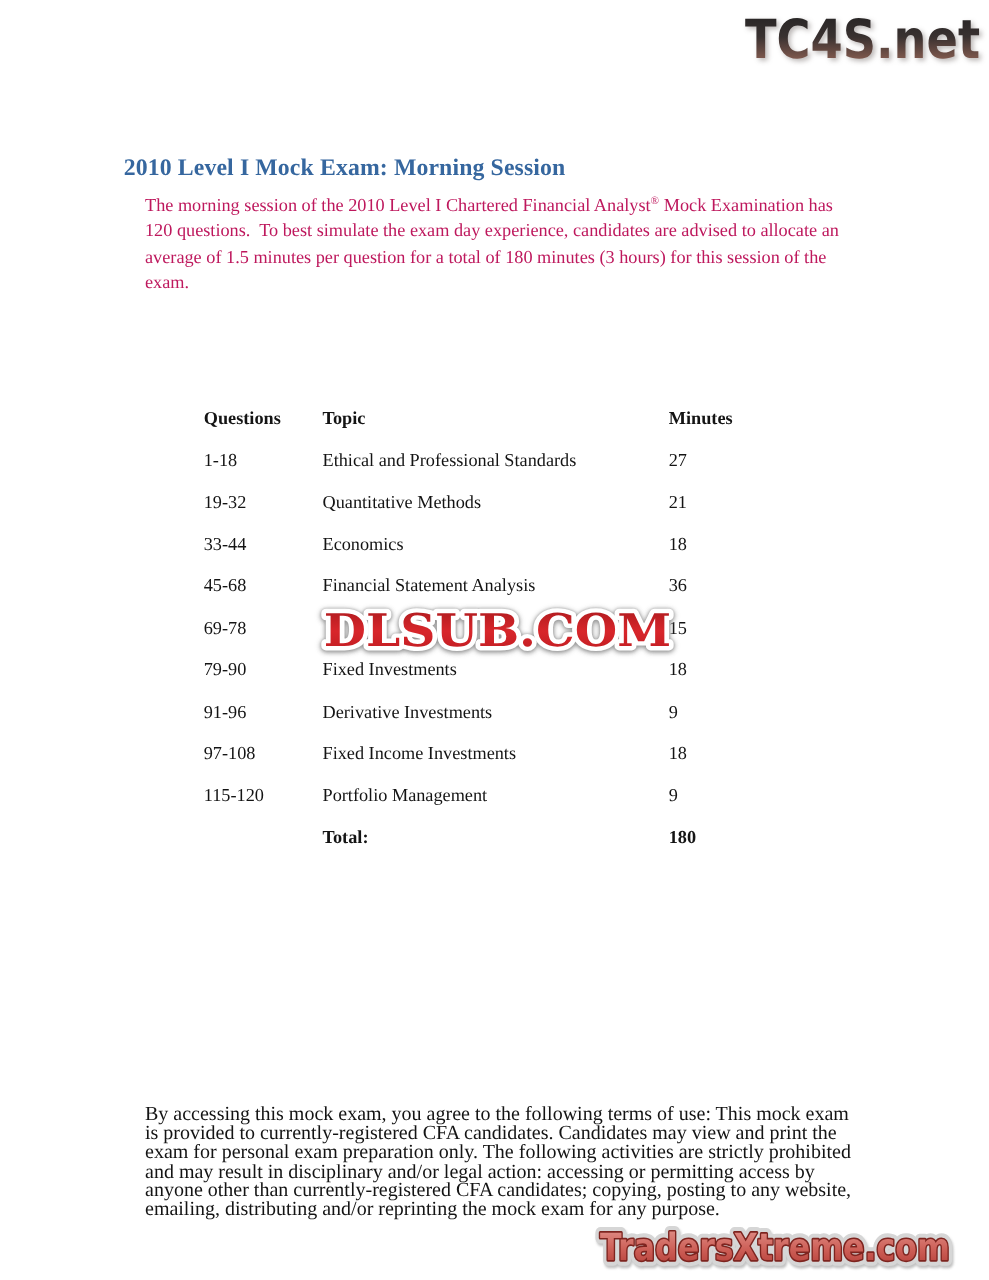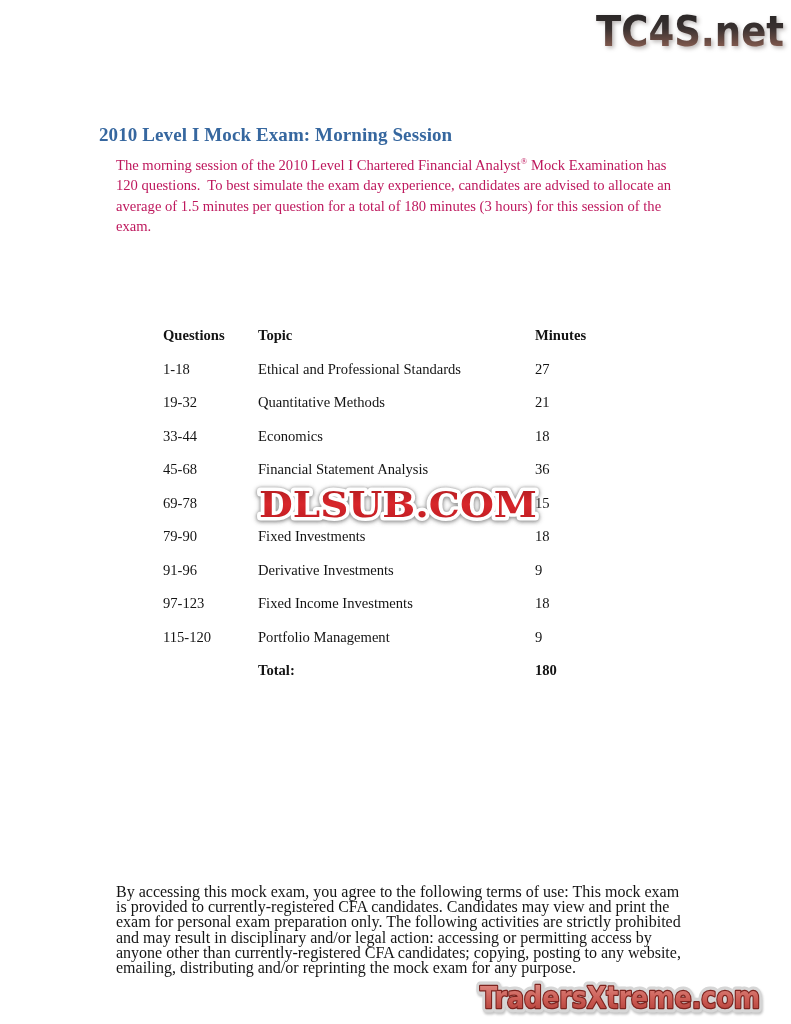--- a/index.html
+++ b/index.html
@@ -136,21 +136,21 @@
           <td>18</td>
         </tr>
 
         <tr>
           <td>91-96</td>
           <td>Derivative Investments</td>
           <td>9</td>
         </tr>
 
         <tr>
-          <td>97-123</td>
+          <td>97-108</td>
           <td>Fixed Income Investments</td>
           <td>18</td>
         </tr>
 
 
         <tr>
           <td>115-120</td>
           <td>Portfolio Management</td>
           <td>9</td>
         </tr>

